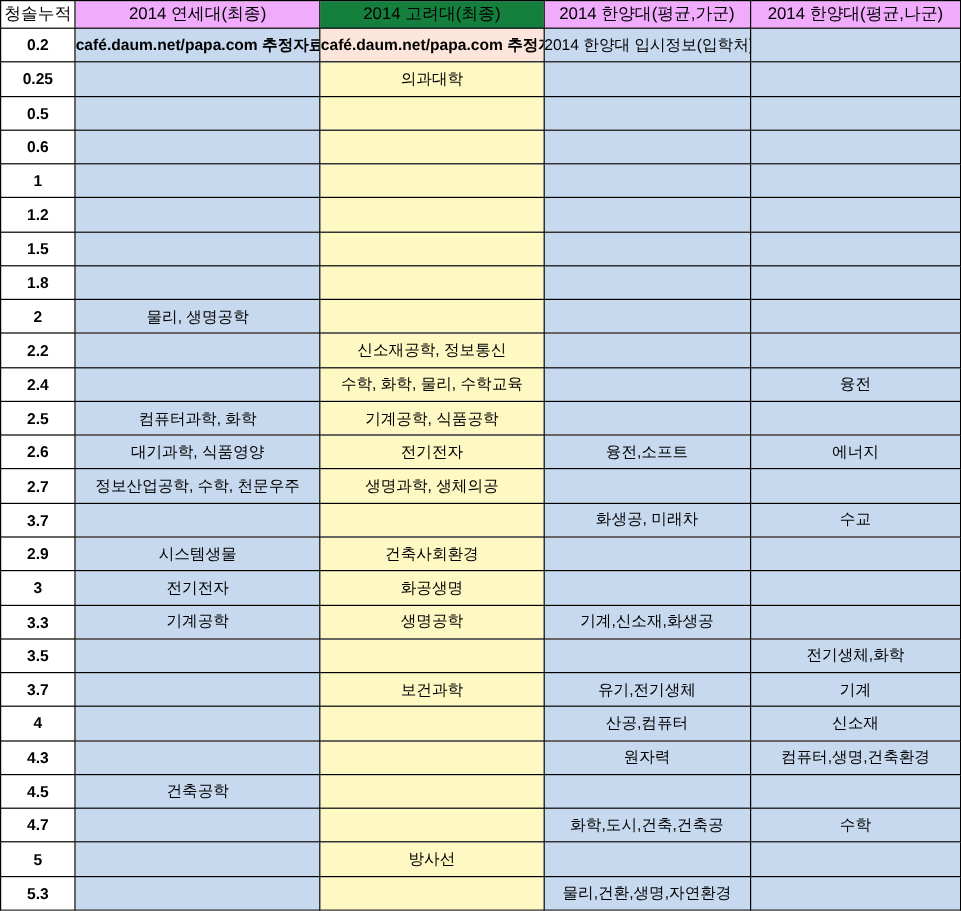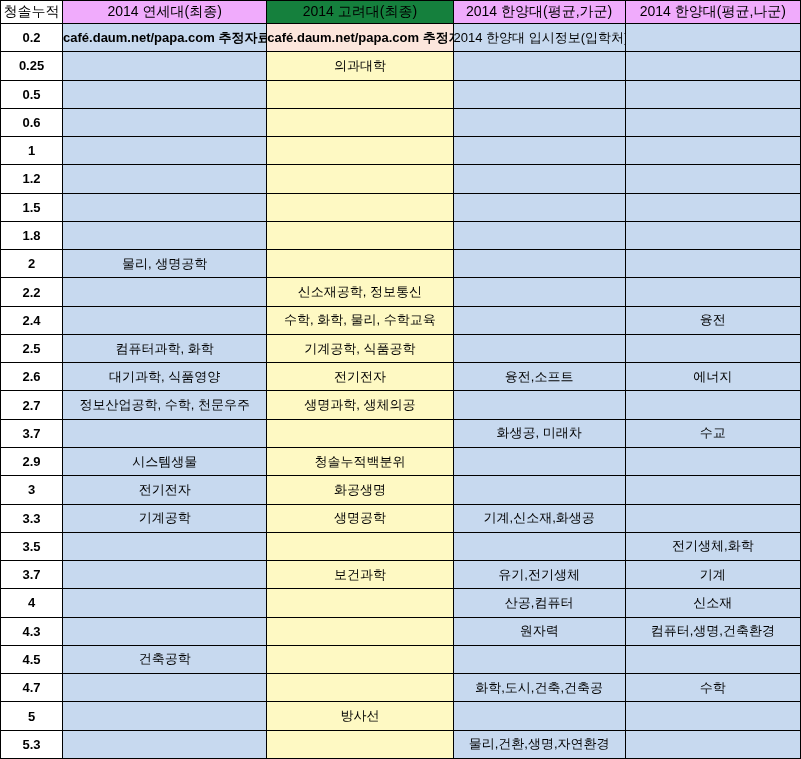--- a/index.html
+++ b/index.html
@@ -202,21 +202,21 @@
       <tr class="row">
         <td class="rank">3.7</td>
         <td class="blue"></td>
         <td class="pink"></td>
         <td class="blue">화생공, 미래차</td>
         <td class="blue">수교</td>
       </tr>
       <tr class="row">
         <td class="rank">2.9</td>
         <td class="blue">시스템생물</td>
-        <td class="pink">청솔누적백분위</td>
+        <td class="pink">건축사회환경</td>
         <td class="blue"></td>
         <td class="blue"></td>
       </tr>
       <tr class="row">
         <td class="rank">3</td>
         <td class="blue">전기전자</td>
         <td class="pink">화공생명</td>
         <td class="blue"></td>
         <td class="blue"></td>
       </tr>

